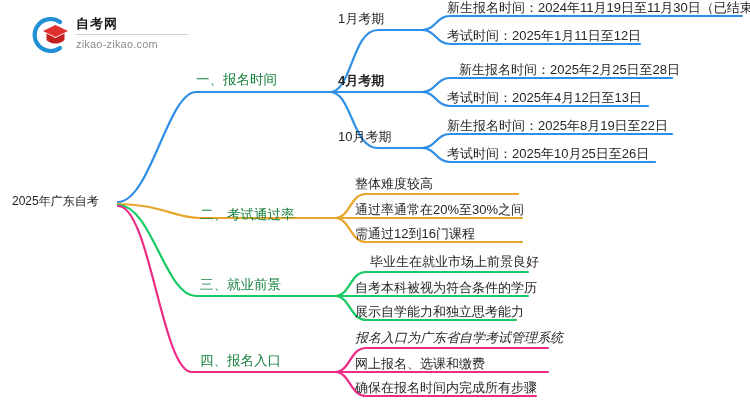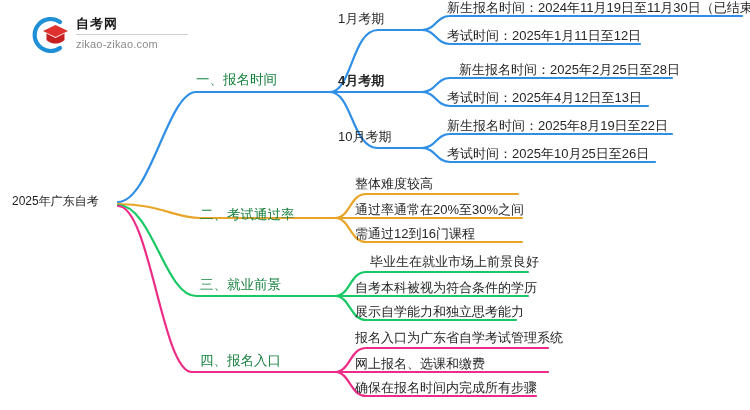--- a/index.html
+++ b/index.html
@@ -169,17 +169,17 @@
   <div class="node node-leaf" style="left:355px; top:177px;">整体难度较高</div>
   <div class="node node-leaf" style="left:355px; top:203px;">通过率通常在20%至30%之间</div>
   <div class="node node-leaf" style="left:355px; top:227px;">需通过12到16门课程</div>
 
   <div class="node node-l1" style="left:200px; top:278px;">三、就业前景</div>
   <div class="node node-leaf" style="left:370px; top:255px;text-align:center;">毕业生在就业市场上前景良好</div>
   <div class="node node-leaf" style="left:355px; top:281px;">自考本科被视为符合条件的学历</div>
   <div class="node node-leaf" style="left:355px; top:305px;">展示自学能力和独立思考能力</div>
 
   <div class="node node-l1" style="left:200px; top:354px;">四、报名入口</div>
-  <div class="node node-leaf" style="left:355px; top:331px;">报名入口为广东省自学考试管理系统</div>
+  <div class="node node-leaf" style="left:355px; top:331px;font-style:italic;">报名入口为广东省自学考试管理系统</div>
   <div class="node node-leaf" style="left:355px; top:357px;">网上报名、选课和缴费</div>
   <div class="node node-leaf" style="left:355px; top:381px;">确保在报名时间内完成所有步骤</div>
 
 </div>
 
 </body></html>

